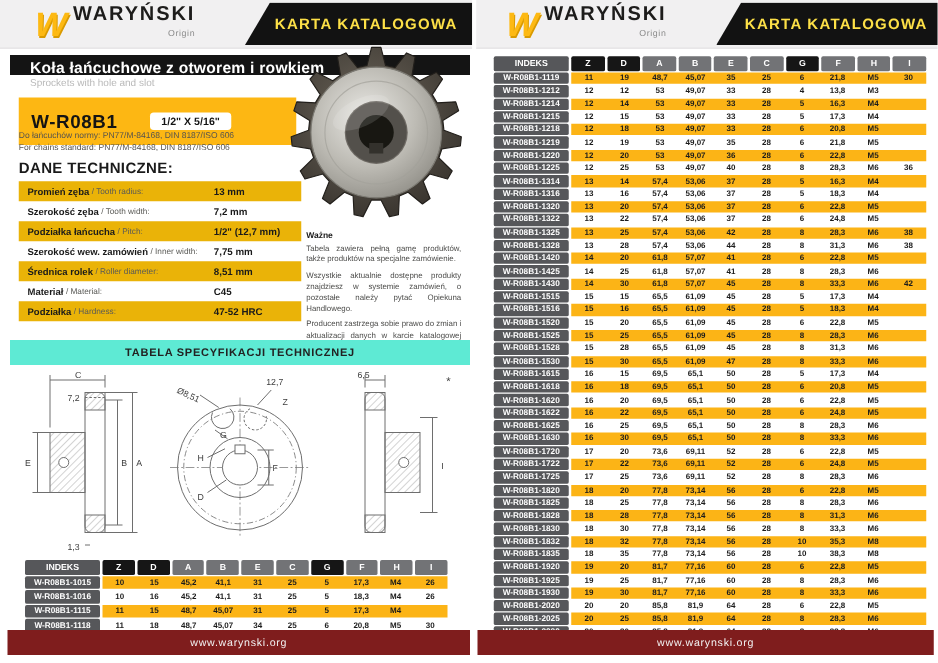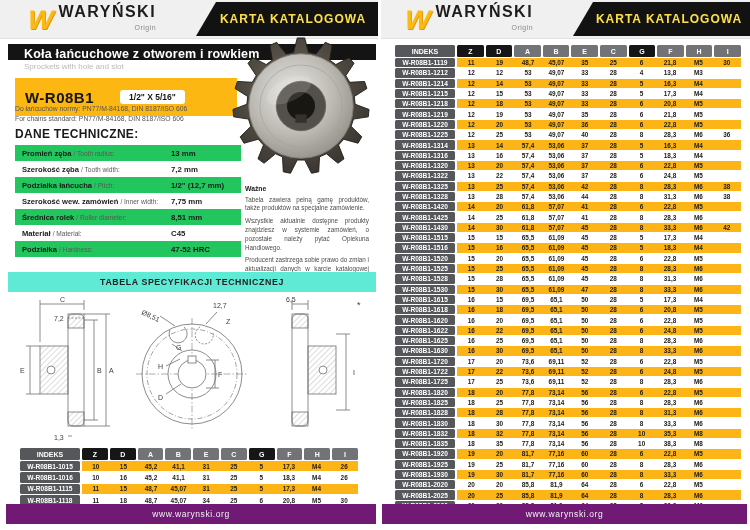--- a/index.html
+++ b/index.html
@@ -19,21 +19,21 @@
   .title-bar{position:absolute;top:44px;left:8px;right:2px;height:16px;background:#141414;padding:3px 0 0 16px;box-sizing:border-box;}
   .title-bar .t1{color:#fff;font-weight:800;font-size:12.5px;letter-spacing:.2px;}
   .title-bar .t2{color:#b9b9b9;font-size:8px;margin-top:1px;}
   .prod-box{position:absolute;top:78px;left:15px;width:222px;height:38px;background:#fdb713;display:flex;align-items:center;}
   .prod-box .code{font-weight:900;font-size:15px;margin-left:10px;letter-spacing:.5px;color:#141414;}
   .prod-box .pill{margin-left:26px;background:#fff;border-radius:3px;font-weight:800;font-size:8.5px;padding:2px 9px;color:#141414;}
   .standards{position:absolute;top:104px;left:15px;font-size:6.8px;color:#55534f;line-height:1.45;}
   .tech-head{position:absolute;top:127px;left:15px;font-weight:900;font-size:12px;letter-spacing:.3px;}
   .specs{position:absolute;top:145px;left:15px;width:226px;}
   .spec-row{position:relative;height:16px;display:flex;align-items:center;padding-left:7px;box-sizing:border-box;}
-  .spec-row.yellow{background:#22c55e;}
+  .spec-row.yellow{background:#eab308;}
   .spec-row .pl{font-weight:700;font-size:7.6px;}
   .spec-row .en{font-weight:400;font-size:6.6px;color:#5a5a56;margin-left:2px;}
   .spec-row .val{position:absolute;left:156px;font-weight:700;font-size:7.8px;}
   .note{position:absolute;top:184px;left:245px;width:124px;font-size:6.3px;color:#4c4c4a;line-height:1.4;}
   .note .nt{font-weight:800;color:#1a1a1a;font-size:6.8px;margin-bottom:2px;}
   .note p{margin:0 0 4px 0;text-align:justify;}
   .section-bar{position:absolute;top:272px;left:8px;right:2px;height:20px;background:#5eead4;display:flex;align-items:center;justify-content:center;}
   .section-bar span{font-weight:800;font-size:8.8px;letter-spacing:.6px;color:#222;}
   .drawing{position:absolute;top:294px;left:10px;}
   
@@ -46,21 +46,21 @@
   .cell.idx{flex:0 0 60px;background:#56575a;color:#fff;border-radius:1.5px;font-size:6.6px;}
   .cell.th{background:#727376;color:#fff;border-radius:1.5px;font-size:7px;}
   .cell.th.dark{background:#161616;}
   .cell.th.idx{background:#56575a;flex:0 0 60px;}
   #left-table{position:absolute;top:448px;left:20px;width:338px;}
   #right-table{position:absolute;top:45px;left:14px;width:346px;}
   #right-table .tr{height:9.3px;}
   #right-table .tr.hr{height:12px;}
   #left-table .tr{height:10.4px;}
   #left-table .tr.hr{height:12px;}
-  .footer{position:absolute;bottom:6px;height:20px;background:#701a75;display:flex;align-items:center;justify-content:center;}
+  .footer{position:absolute;bottom:6px;height:20px;background:#7f1d1d;display:flex;align-items:center;justify-content:center;}
   #page-left .footer{left:6px;right:2px;}
   #page-right .footer{left:1px;right:6px;}
   .footer span{color:#f2f2f2;font-size:8.5px;letter-spacing:.6px;}
   .sprocket{position:absolute;top:36px;left:230px;}
   svg text{font-family:"Liberation Sans",sans-serif;}
 </style>
 </head>
 <body>
 
 <div class="page" id="page-left">

